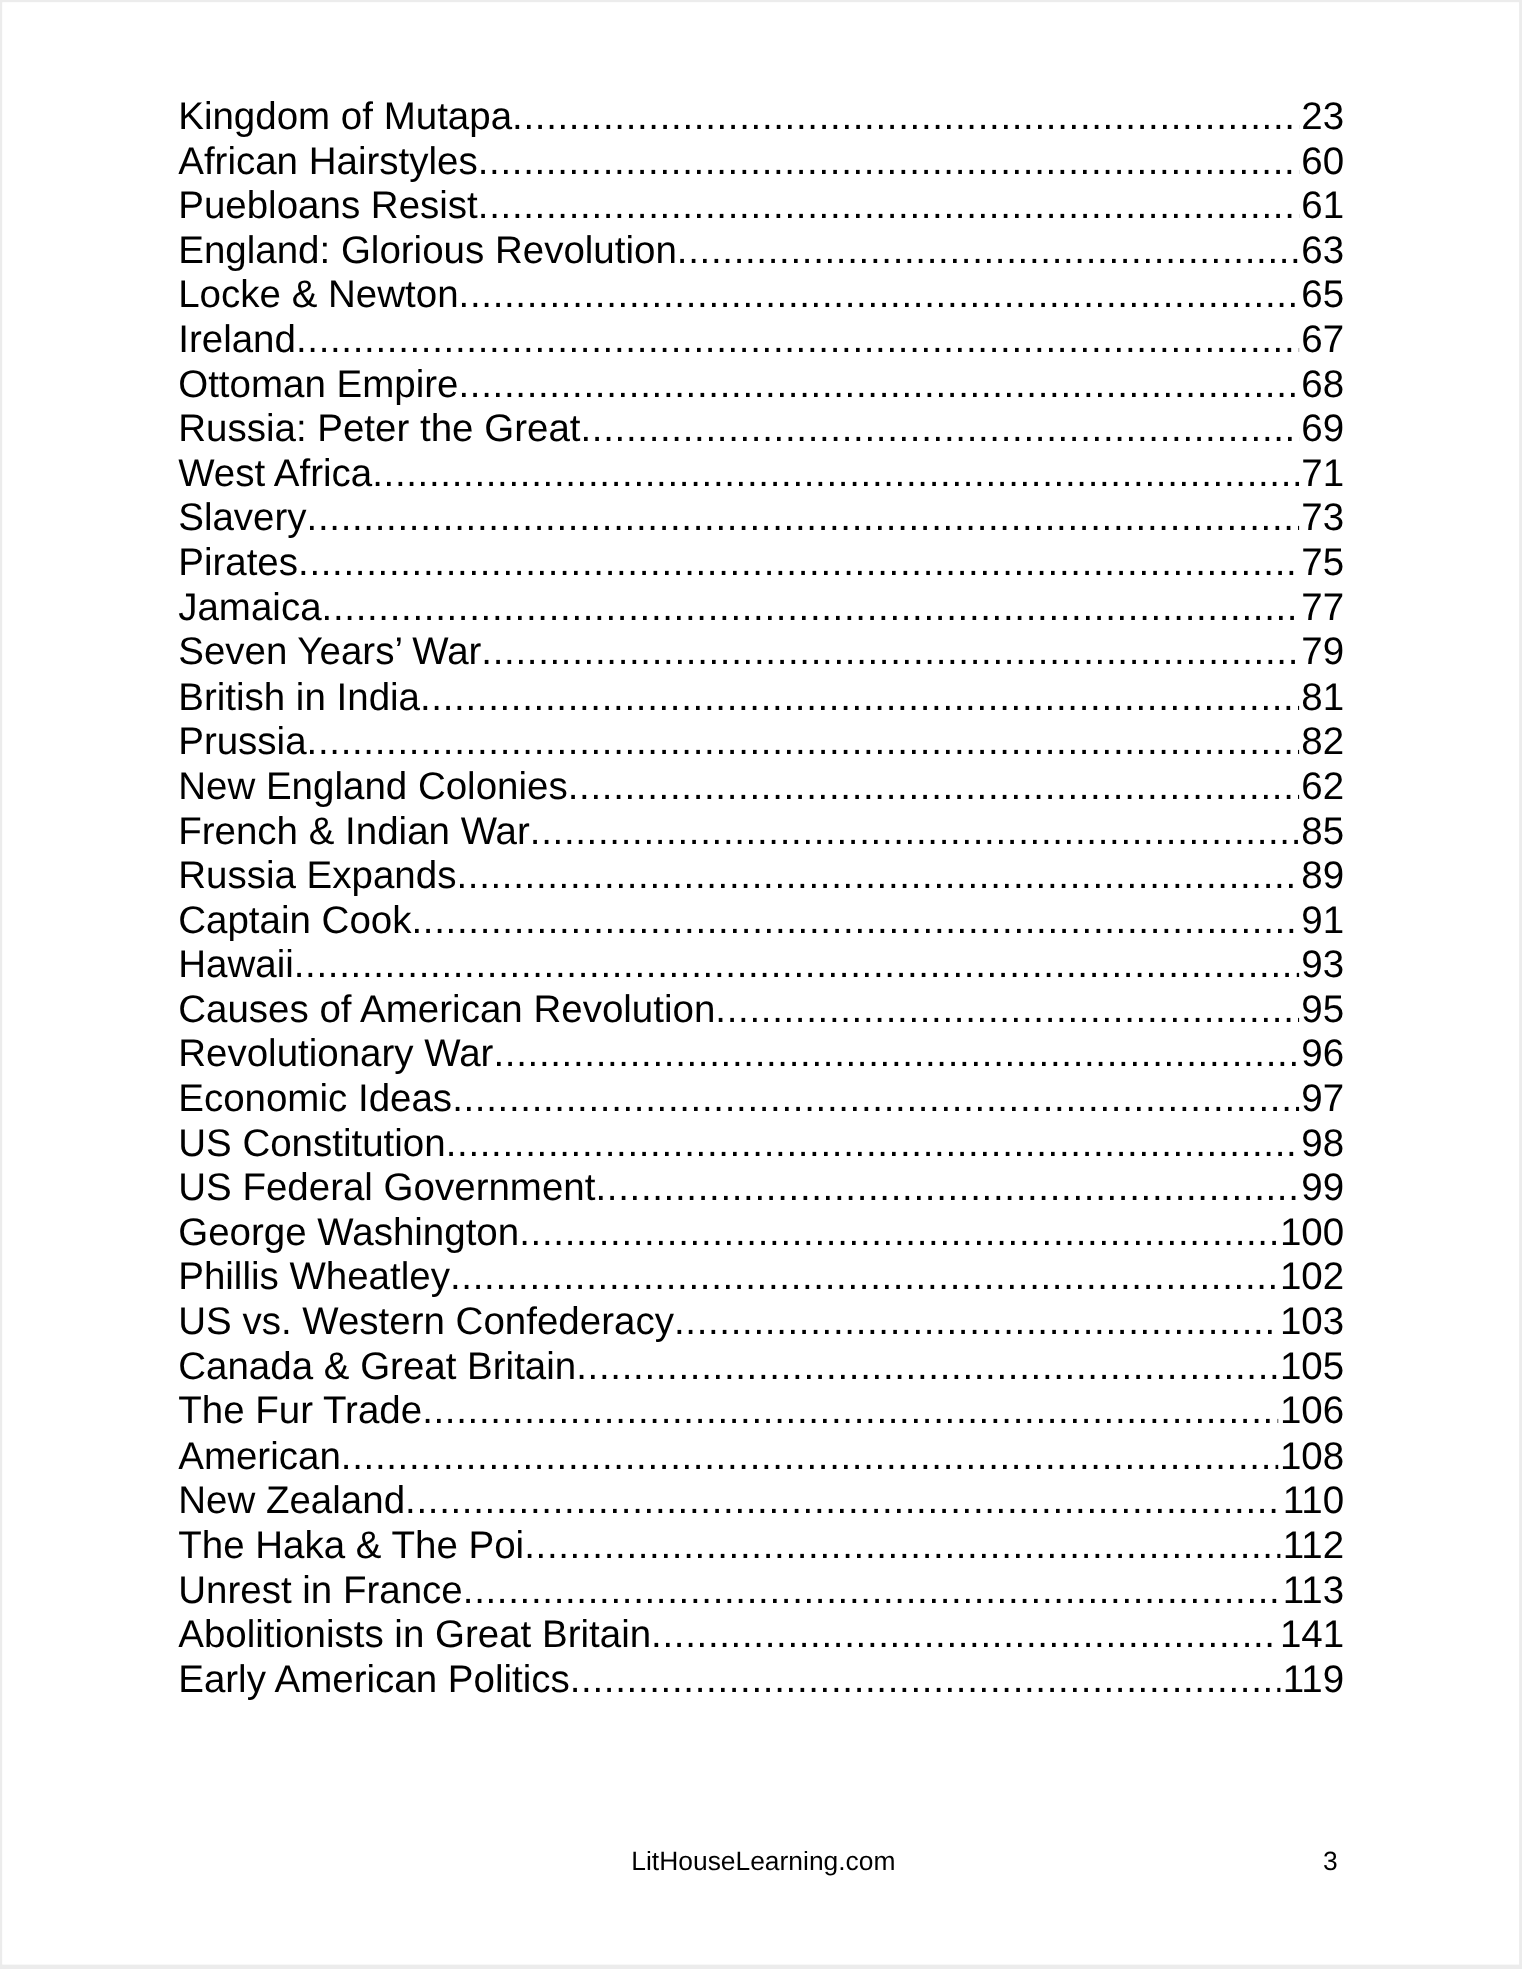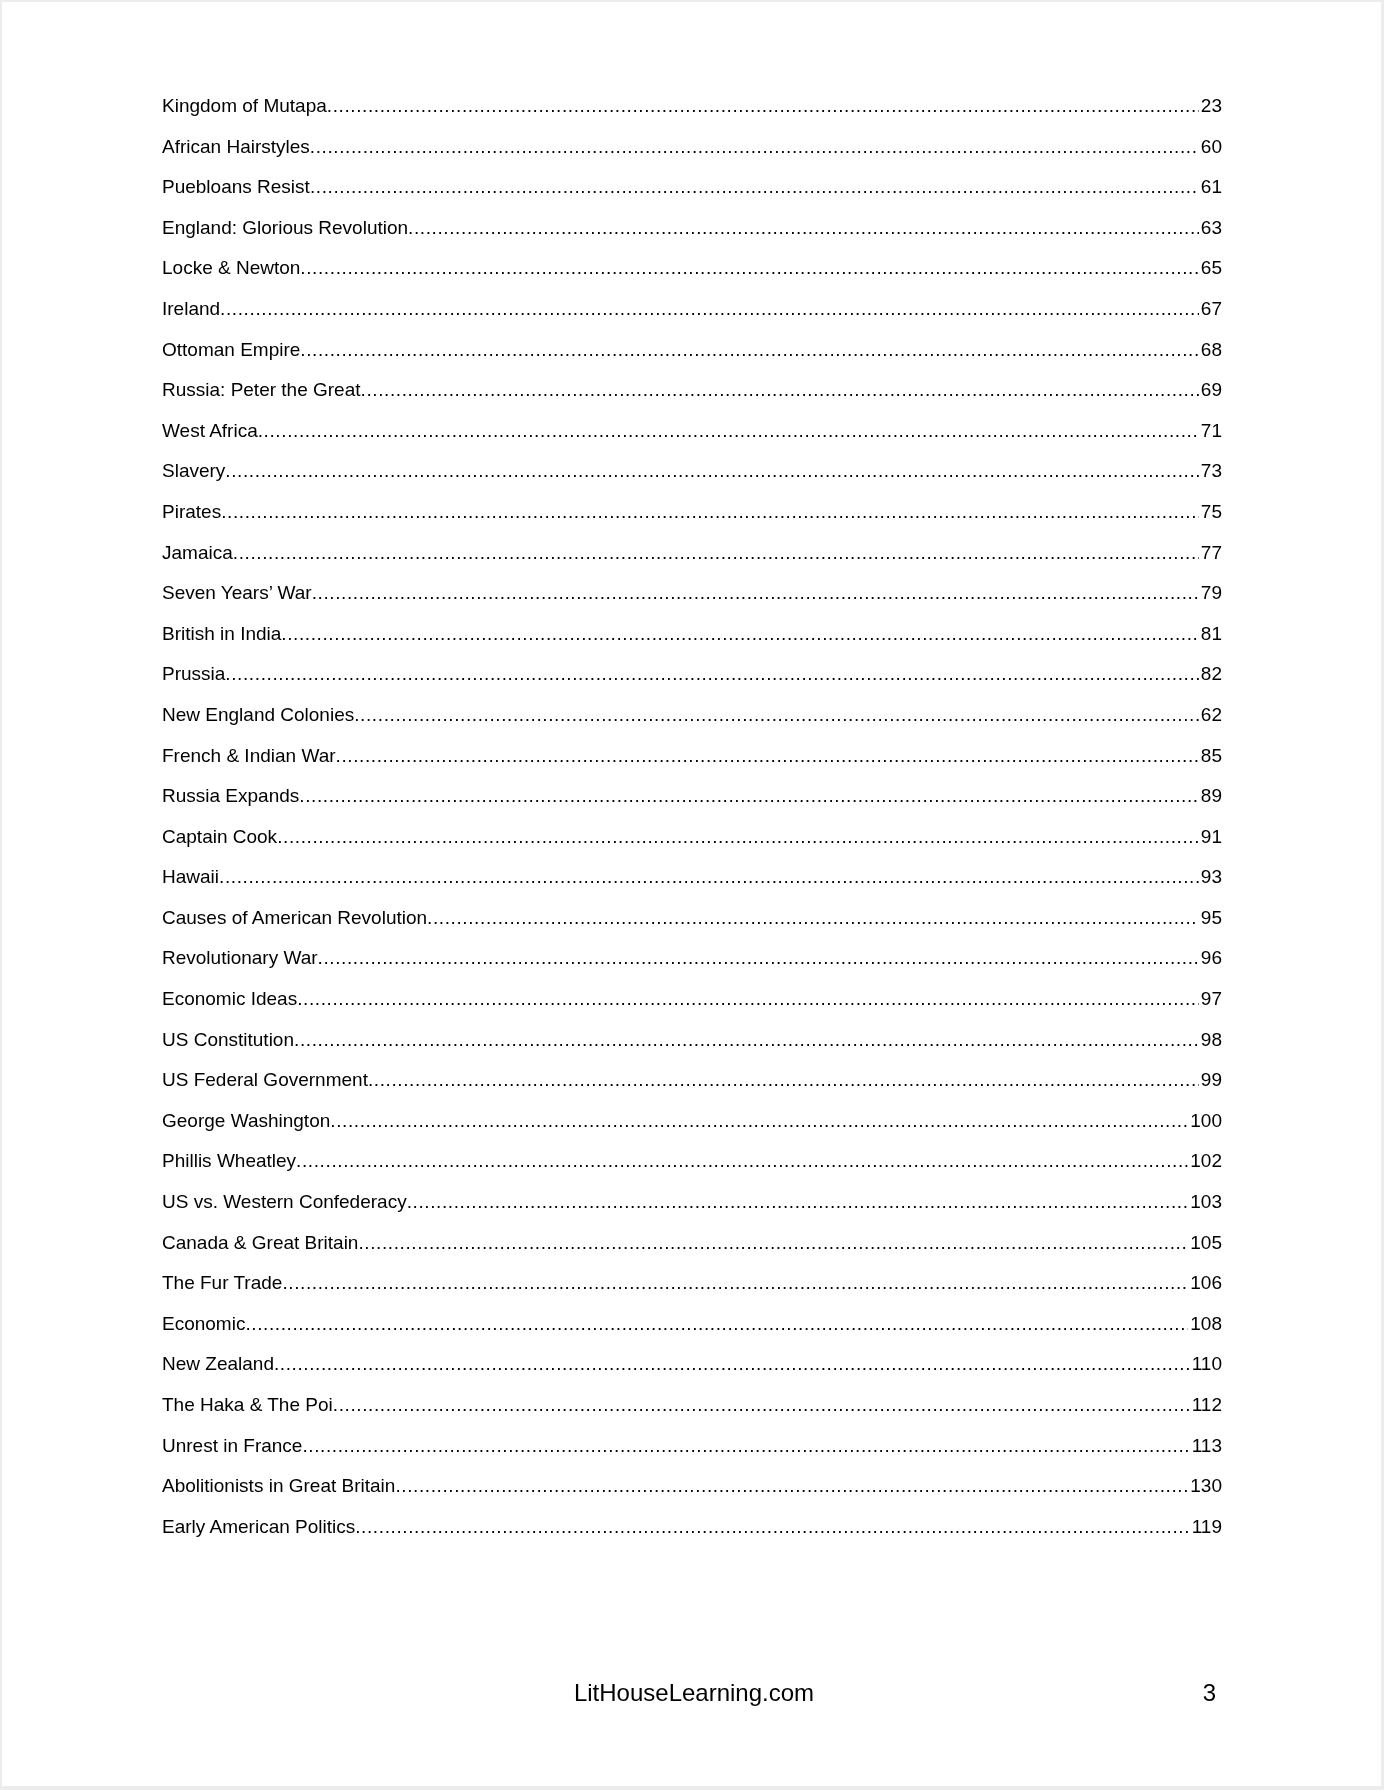--- a/index.html
+++ b/index.html
@@ -20,21 +20,21 @@
   .toc {
     position: absolute;
     left: 160px;
     top: 84px;
     width: 1060px;
   }
   .toc-row {
     display: flex;
     align-items: baseline;
     height: 40.6px;
-    font-size: 19px;
+    font-size: 35px;
     line-height: 40.6px;
     white-space: nowrap;
     overflow: hidden;
     justify-content: space-between;
   }
   .toc-title { flex: 0 0 auto; }
   .toc-leader {
     flex: 1 1 auto;
     overflow: hidden;
     white-space: nowrap;
@@ -207,21 +207,21 @@
         <span class="toc-title">Canada &amp; Great Britain</span>
         <span class="toc-leader"></span>
         <span class="toc-page">105</span>
       </div>
       <div class="toc-row">
         <span class="toc-title">The Fur Trade</span>
         <span class="toc-leader"></span>
         <span class="toc-page">106</span>
       </div>
       <div class="toc-row">
-        <span class="toc-title">Economic</span>
+        <span class="toc-title">American</span>
         <span class="toc-leader"></span>
         <span class="toc-page">108</span>
       </div>
       <div class="toc-row">
         <span class="toc-title">New Zealand</span>
         <span class="toc-leader"></span>
         <span class="toc-page">110</span>
       </div>
       <div class="toc-row">
         <span class="toc-title">The Haka &amp; The Poi</span>
@@ -229,21 +229,21 @@
         <span class="toc-page">112</span>
       </div>
       <div class="toc-row">
         <span class="toc-title">Unrest in France</span>
         <span class="toc-leader"></span>
         <span class="toc-page">113</span>
       </div>
       <div class="toc-row">
         <span class="toc-title">Abolitionists in Great Britain</span>
         <span class="toc-leader"></span>
-        <span class="toc-page">130</span>
+        <span class="toc-page">141</span>
       </div>
       <div class="toc-row">
         <span class="toc-title">Early American Politics</span>
         <span class="toc-leader"></span>
         <span class="toc-page">119</span>
       </div>
     </div>
   <div class="footer-site">LitHouseLearning.com</div>
   <div class="footer-page">3</div>
 </div>

